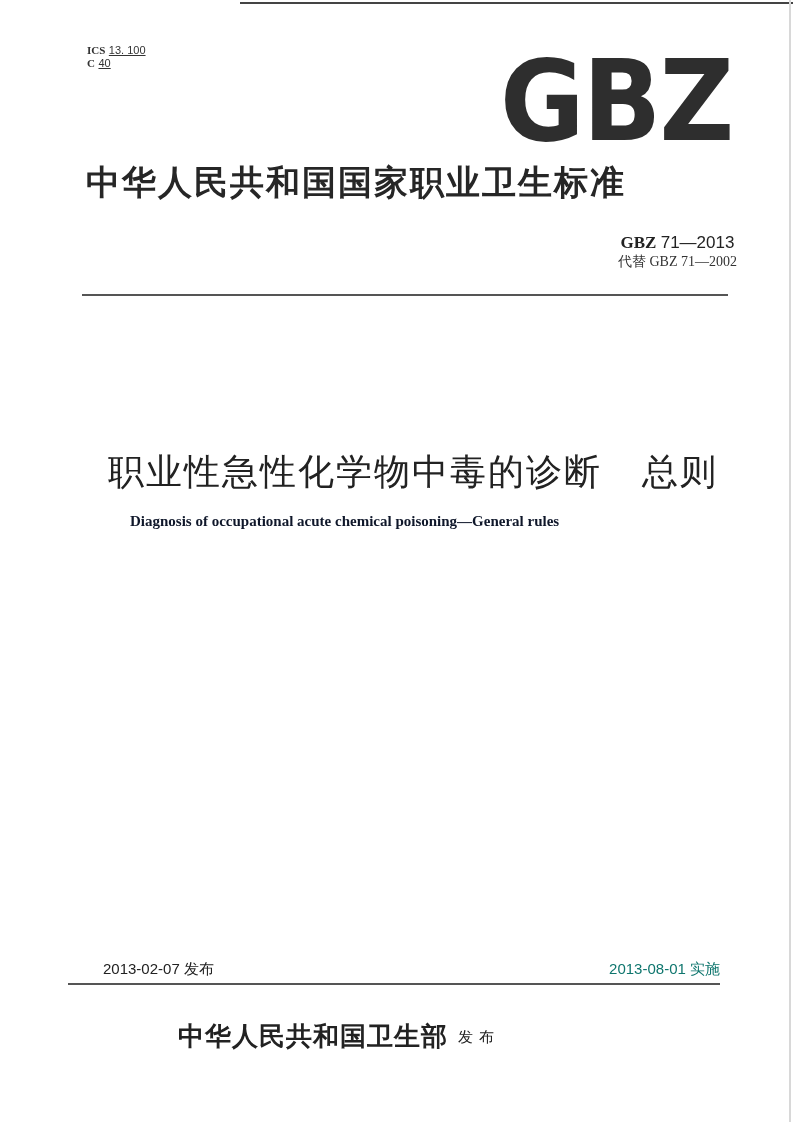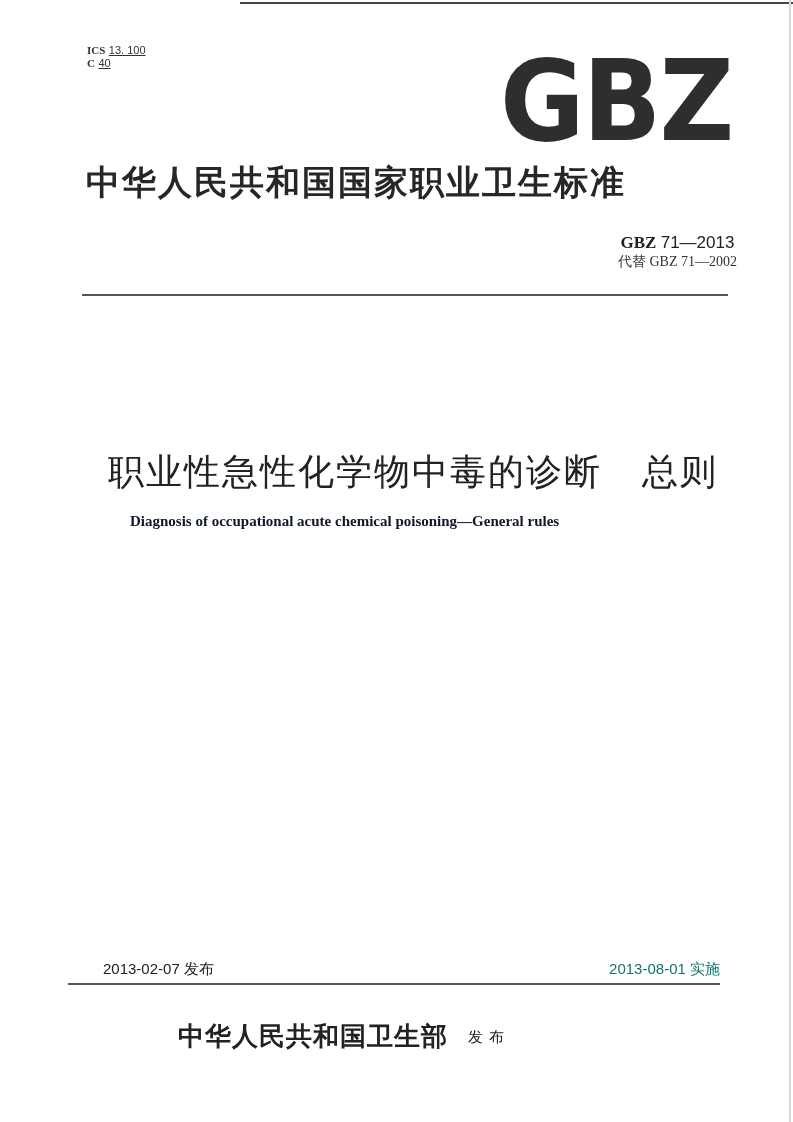--- a/index.html
+++ b/index.html
@@ -38,21 +38,21 @@
       position: absolute; left: 130px; top: 513px; font-size: 15px; font-weight: bold;
       color: #0f172a; font-family: "Liberation Serif", serif;
     }
     .pub-date { position: absolute; left: 76px; top: 960px; font-size: 15px; color: #222; font-family: "Liberation Sans", sans-serif; margin-left: 27px; }
     .eff-date { position: absolute; right: 73px; top: 960px; font-size: 15px; color: #0f766e; font-family: "Liberation Sans", sans-serif; }
     .hr2 { position: absolute; left: 68px; top: 983px; width: 652px; height: 2px; background: #555; }
     .issuer {
       position: absolute; left: 178px; top: 1019px; font-size: 26px; font-weight: bold;
       color: #222; letter-spacing: 1px; font-family: "DejaVu Serif", serif;
     }
-    .issuer .suffix { font-size: 15px; font-weight: normal; letter-spacing: 6px; margin-left: 20px; font-family: "DejaVu Sans", sans-serif; vertical-align: 3px; }
+    .issuer .suffix { font-size: 15px; font-weight: normal; letter-spacing: 6px; margin-left: 10px; font-family: "DejaVu Sans", sans-serif; vertical-align: 3px; }
   </style>
 </head>
 <body>
 
 <div class="topline"></div>
 <div class="rightedge"></div>
 
 <div class="ics">
   <div>
     <span class="k">ICS</span>

